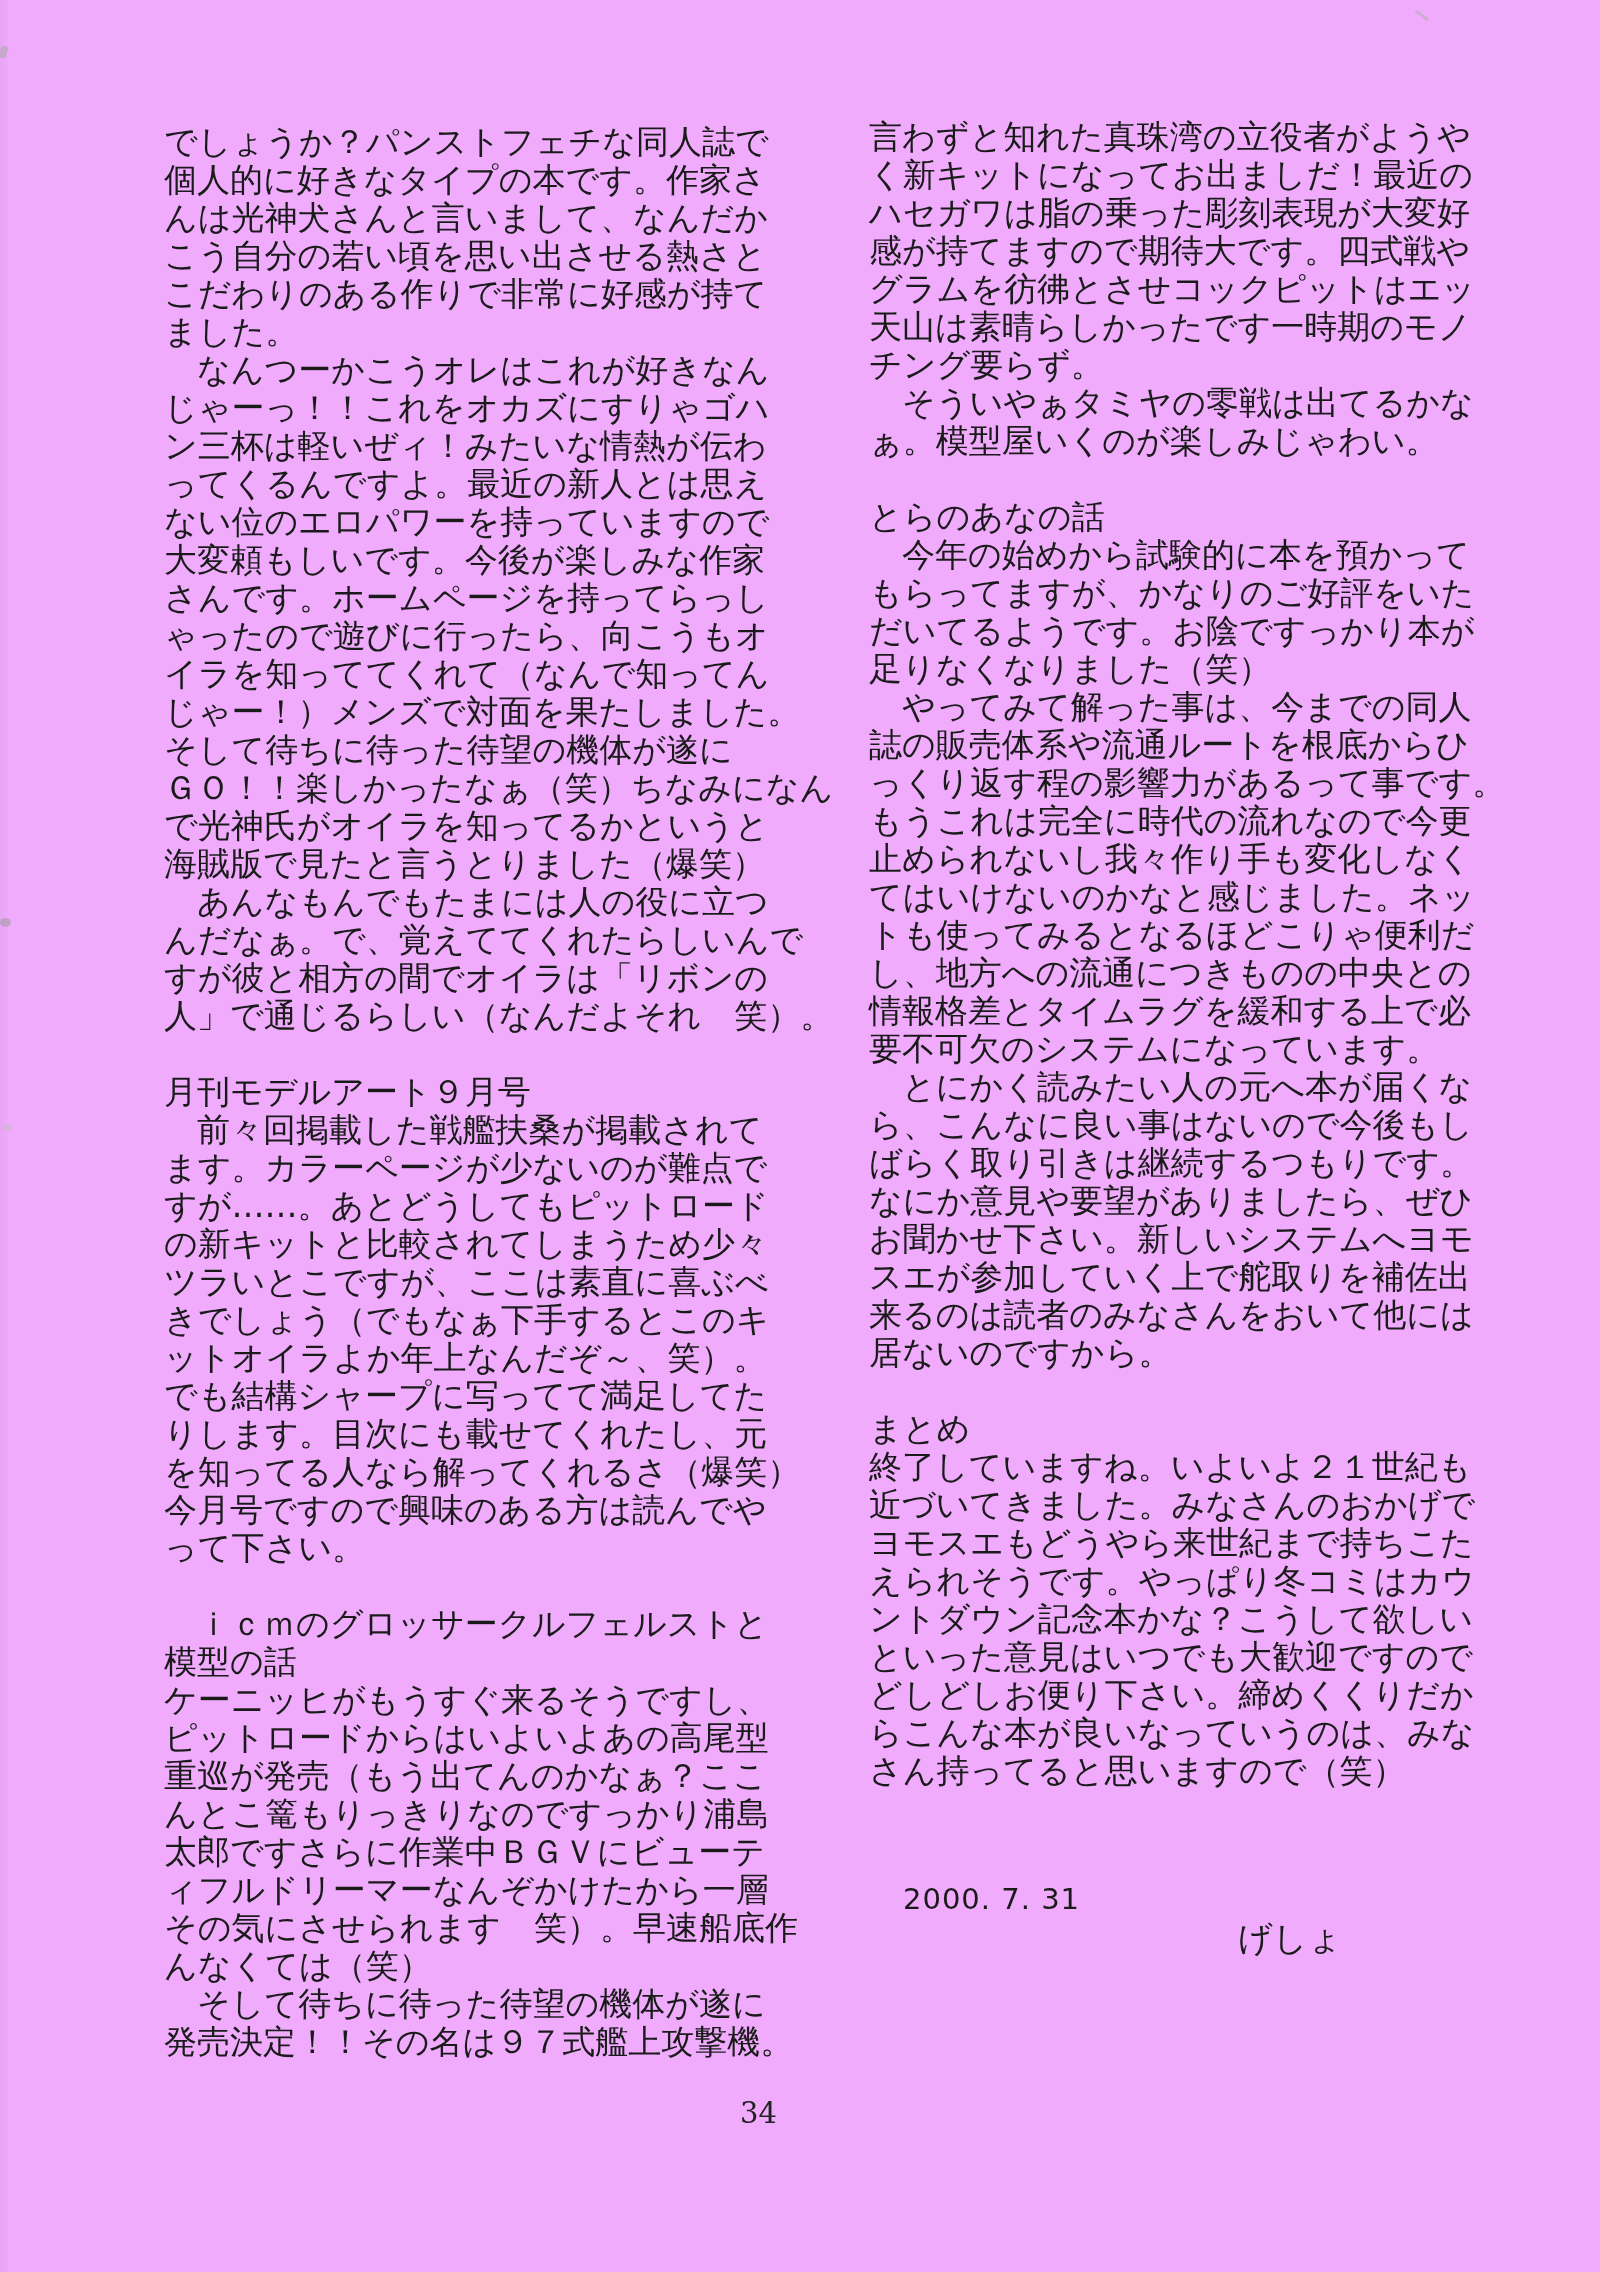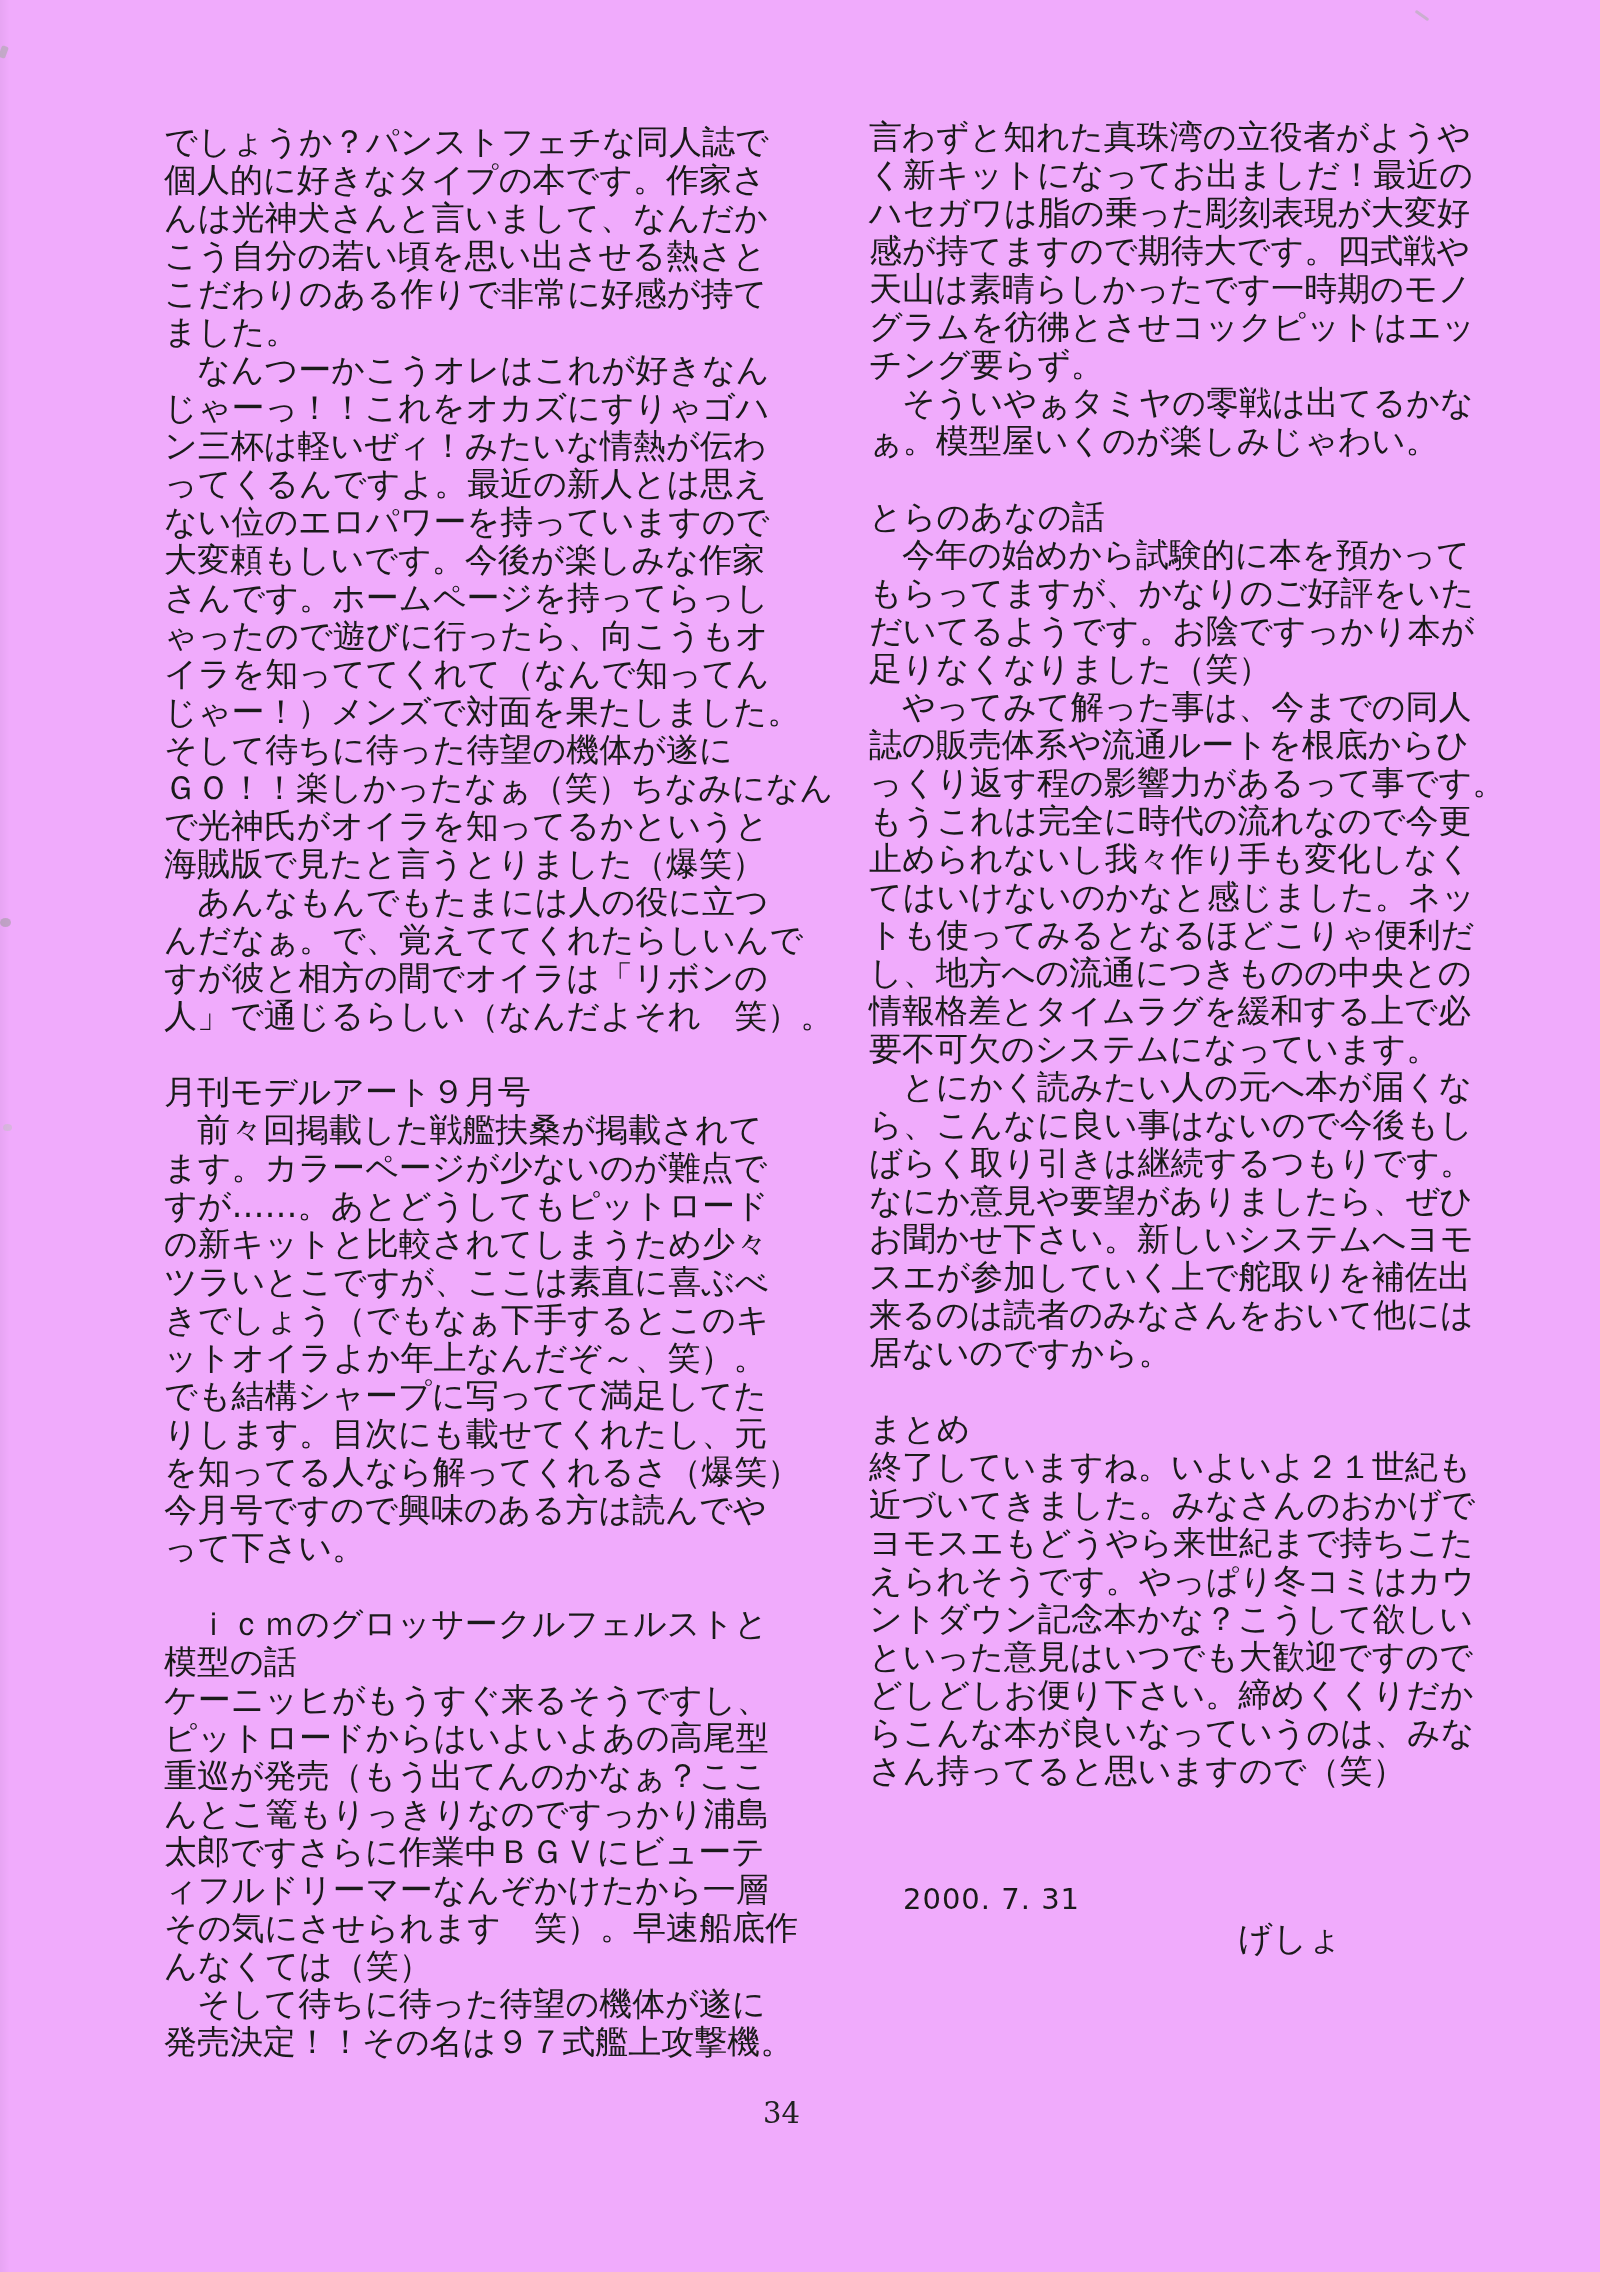--- a/index.html
+++ b/index.html
@@ -39,21 +39,21 @@
     left: 1238px;
     top: 1916px;
     font-size: 34px;
     color: #1a1a1a;
   }
   .page-number {
     position: absolute;
     left: 740px;
     top: 2096px;
     width: 60px;
-    text-align: right;
+    text-align: left;
     font-family: "DejaVu Serif", serif;
     font-size: 29px;
     color: #222222;
   }
   .speck { position: absolute; }
   .speck-1 { left: 0px;    top: 46px;   width: 7px;  height: 12px; background:#aaaaaa; opacity:.6;  border-radius:2px;  transform:rotate(20deg); }
   .speck-2 { left: 0px;    top: 918px;  width: 11px; height: 9px;  background:#9b9b9b; opacity:.55; border-radius:50%; }
   .speck-3 { left: 3px;    top: 1124px; width: 9px;  height: 7px;  background:#c0c0c0; opacity:.5;  border-radius:50%; }
   .speck-4 { left: 1414px; top: 14px;   width: 16px; height: 3px;  background:#b0b0b0; opacity:.6;  transform:rotate(35deg); border-radius:2px; }
   .edge-shade {
@@ -126,22 +126,22 @@
       <div class="tline">んなくては（笑）</div>
       <div class="tline">　そして待ちに待った待望の機体が遂に</div>
       <div class="tline">発売決定！！その名は９７式艦上攻撃機。</div>
     </div>
 
   <div class="text-column col-right">
       <div class="tline">言わずと知れた真珠湾の立役者がようや</div>
       <div class="tline">く新キットになってお出ましだ！最近の</div>
       <div class="tline">ハセガワは脂の乗った彫刻表現が大変好</div>
       <div class="tline">感が持てますので期待大です。四式戦や</div>
+      <div class="tline">グラムを彷彿とさせコックピットはエッ</div>
       <div class="tline">天山は素晴らしかったです一時期のモノ</div>
-      <div class="tline">グラムを彷彿とさせコックピットはエッ</div>
       <div class="tline">チング要らず。</div>
       <div class="tline">　そういやぁタミヤの零戦は出てるかな</div>
       <div class="tline">ぁ。模型屋いくのが楽しみじゃわい。</div>
       <div class="tline"></div>
       <div class="tline">とらのあなの話</div>
       <div class="tline">　今年の始めから試験的に本を預かって</div>
       <div class="tline">もらってますが、かなりのご好評をいた</div>
       <div class="tline">だいてるようです。お陰ですっかり本が</div>
       <div class="tline">足りなくなりました（笑）</div>
       <div class="tline">　やってみて解った事は、今までの同人</div>

